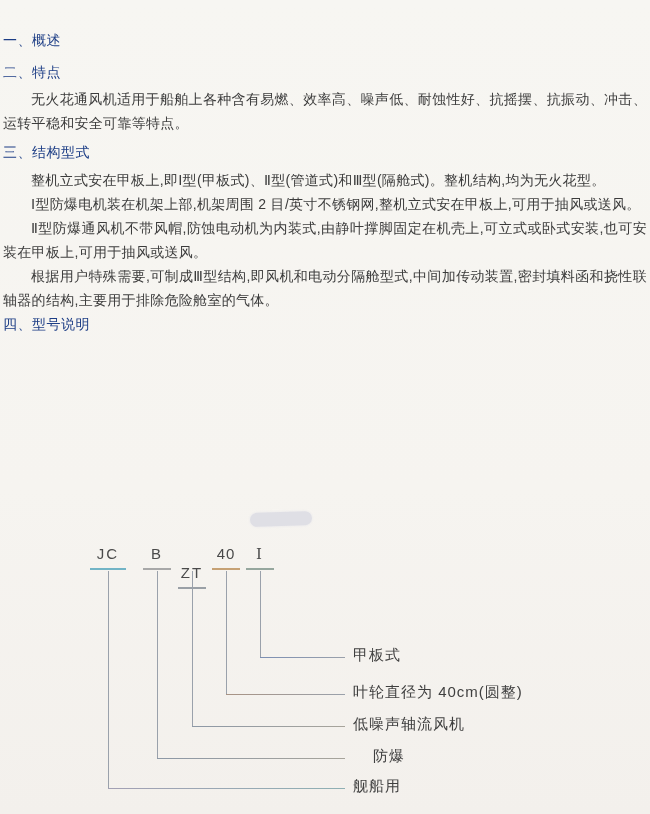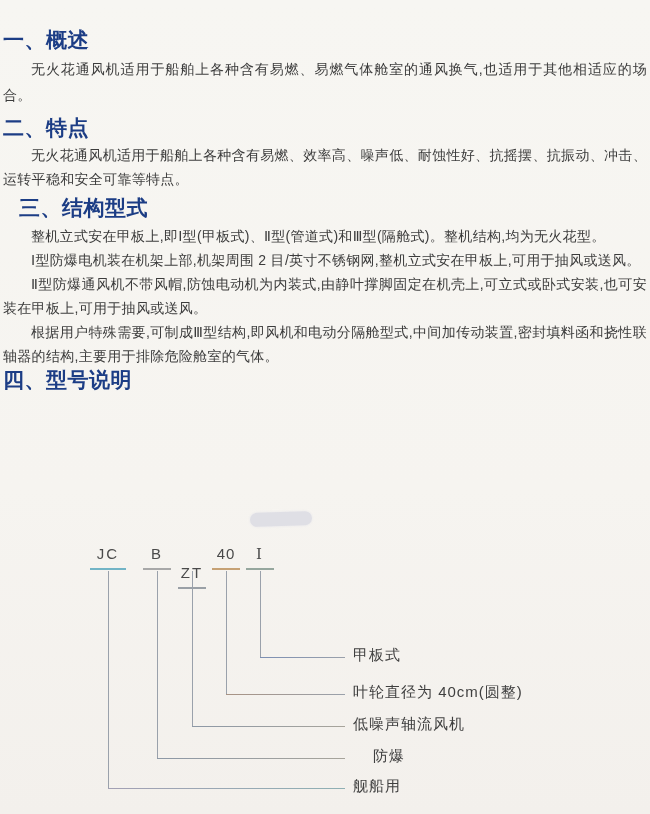--- a/index.html
+++ b/index.html
@@ -16,28 +16,28 @@
     margin:0; padding-top:8px;
     text-align:center;
     font-family:"Liberation Serif","DejaVu Serif",serif;
     font-style:italic; font-weight:bold;
     font-size:29px; letter-spacing:1px;
     color:#1b7a44;
     line-height:38px;
   }
 
   h2 {
-    font-size:21px; font-weight:bold;
+    font-size:14px; font-weight:normal;
     color:#1c3d85;
     line-height:24px;
     letter-spacing:0.5px;
   }
   .sec-overview  h2 { margin:28px 0 4px; }
   .sec-features  h2 { margin:8px 0 3px; }
-  .sec-structure h2 { margin:5px 16px 4px; }
+  .sec-structure h2 { margin:5px 0 4px; }
   .sec-model     h2 { margin:0; }
 
   p {
     margin:0;
     font-size:14px; line-height:24px;
     color:#3c3c3c;
     text-indent:2em;
     text-align:justify;
     letter-spacing:0.3px;
   }
@@ -98,21 +98,20 @@
 </style>
 </head>
 <body>
 
 <div class="page">
   <div class="content">
 
 
     <section class="sec-overview">
       <h2>一、概述</h2>
-      <p>无火花通风机适用于船舶上各种含有易燃、易燃气体舱室的通风换气,也适用于其他相适应的场合。</p>
     </section>
 
     <section class="sec-features">
       <h2>二、特点</h2>
       <p>无火花通风机适用于船舶上各种含有易燃、效率高、噪声低、耐蚀性好、抗摇摆、抗振动、冲击、运转平稳和安全可靠等特点。</p>
     </section>
 
     <section class="sec-structure">
       <h2>三、结构型式</h2>
       <p>整机立式安在甲板上,即Ⅰ型(甲板式)、Ⅱ型(管道式)和Ⅲ型(隔舱式)。整机结构,均为无火花型。</p>

